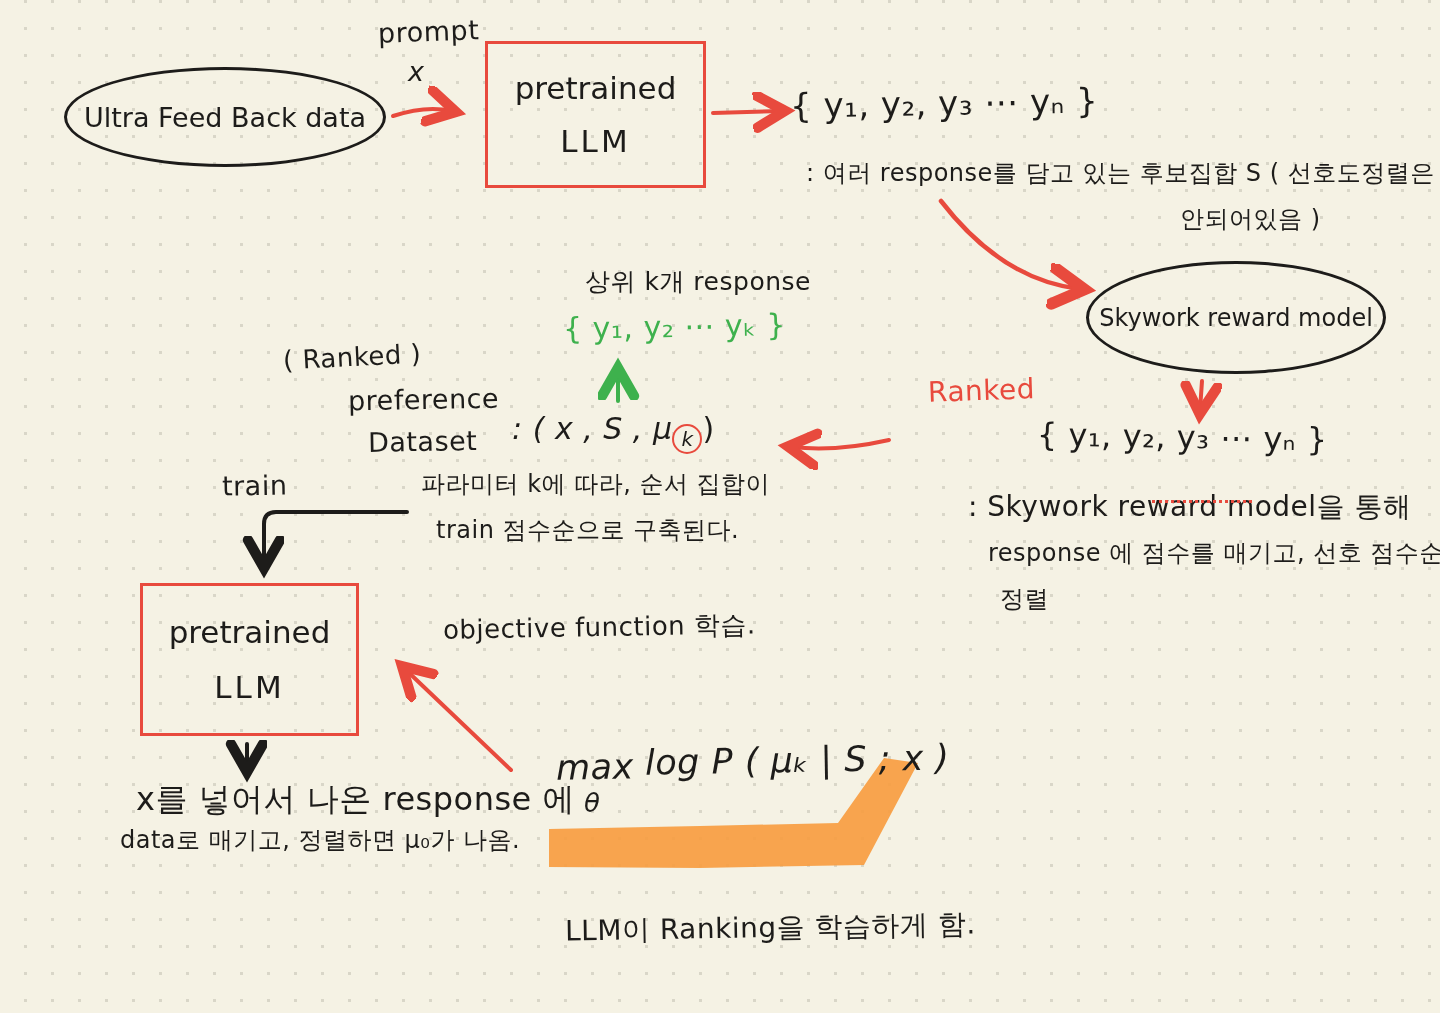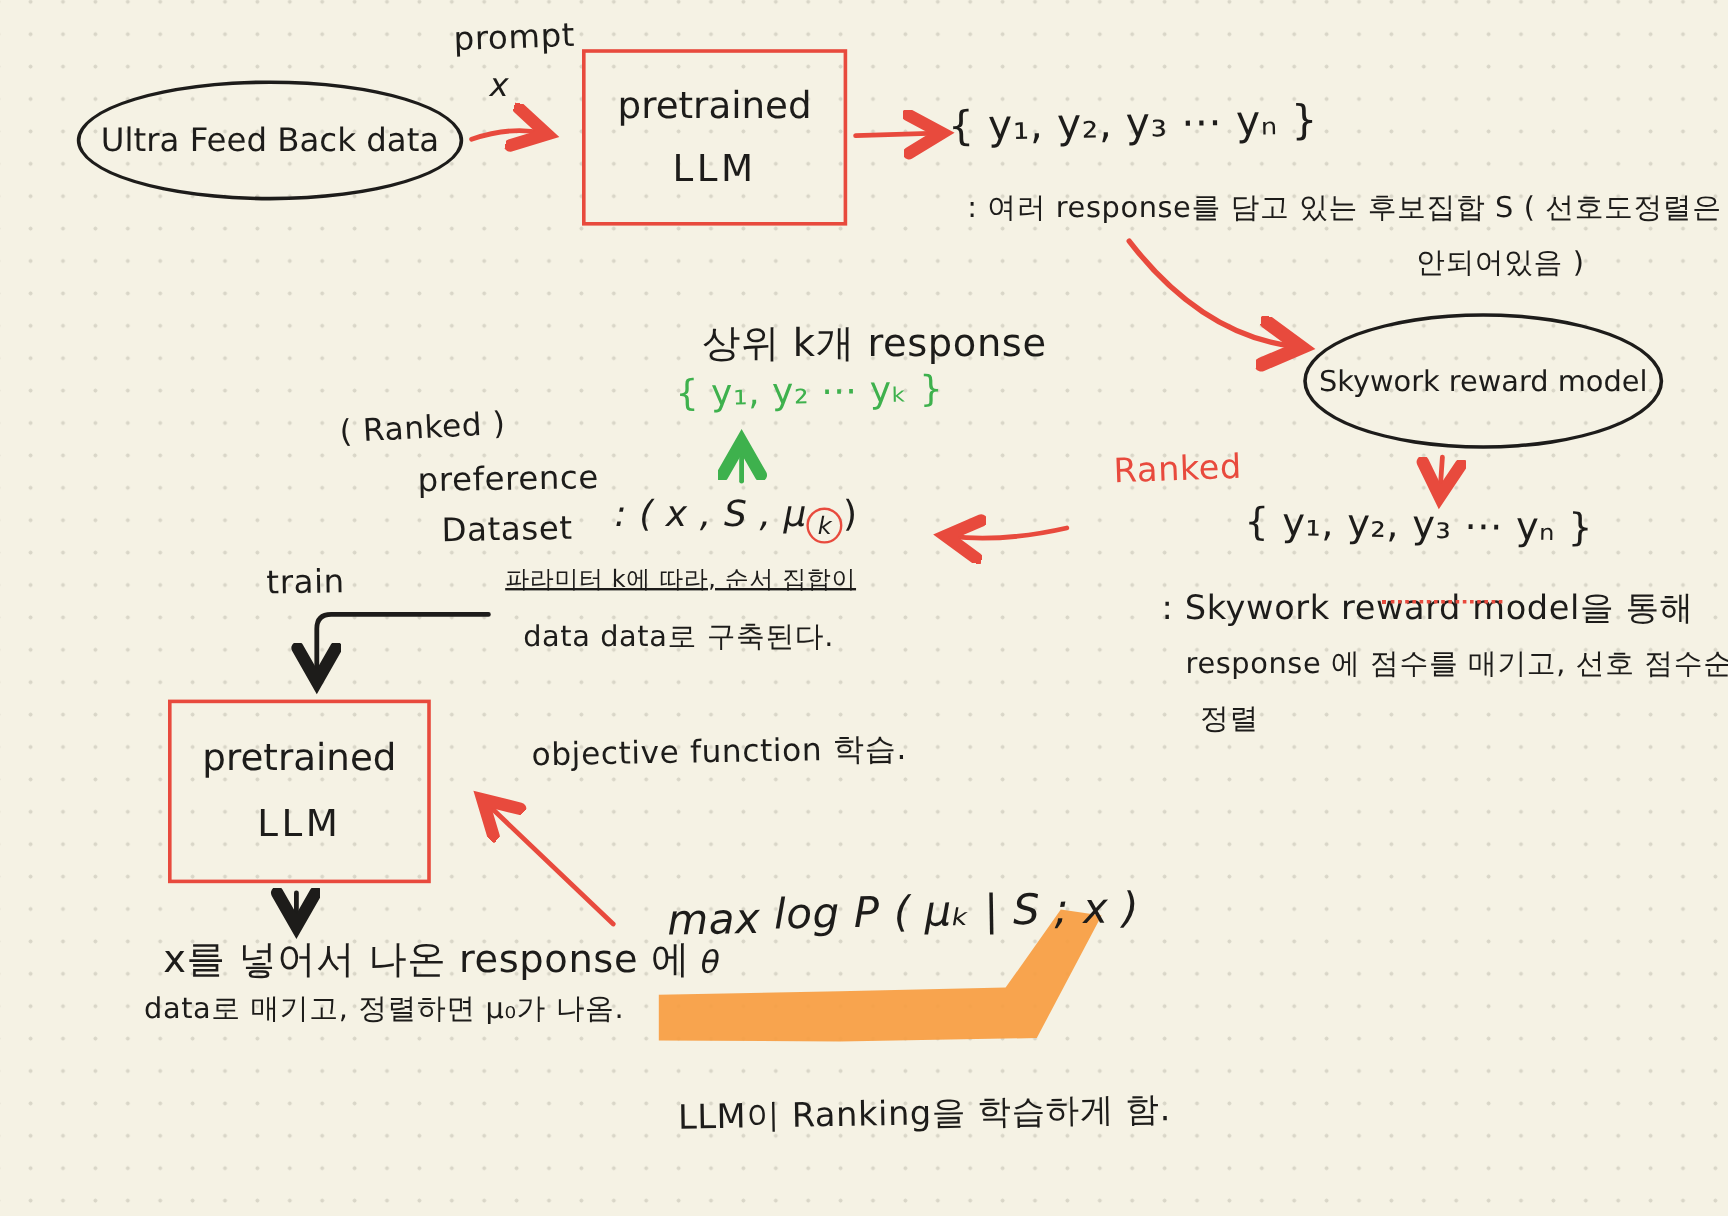--- a/index.html
+++ b/index.html
@@ -109,31 +109,31 @@
   <div class="label ink" style="left:806px;top:160px;font-size:24px;">: 여러 response를 담고 있는 후보집합 S ( 선호도정렬은</div>
   <div class="label ink" style="left:1180px;top:206px;font-size:24px;">안되어있음 )</div>
 
   <div class="label red rot-m2" style="left:928px;top:375px;font-size:28px;">Ranked</div>
   <div class="label ink rot-p1" style="left:1037px;top:419px;font-size:32px;">{ y₁, y₂, y₃ ⋯ yₙ }</div>
   <div class="label ink" style="left:968px;top:491px;font-size:28px;">: Skywork reward model을 통해</div>
   <div class="dotted-red" style="left:1152px;top:500px;width:100px;"></div>
   <div class="label ink" style="left:988px;top:540px;font-size:24px;">response 에 점수를 매기고, 선호 점수순으로</div>
   <div class="label ink" style="left:1000px;top:586px;font-size:24px;text-align:center;">정렬</div>
 
-  <div class="label ink" style="left:585px;top:268px;font-size:32px;">상위 k개 response</div>
+  <div class="label ink" style="left:585px;top:268px;font-size:25px;">상위 k개 response</div>
   <div class="label green rot-m1" style="left:563px;top:310px;font-size:30px;">{ y₁, y₂ ⋯ yₖ }</div>
 
   <div class="label ink rot-m3" style="left:283px;top:343px;font-size:26px;">( Ranked )</div>
   <div class="label ink rot-m1" style="left:348px;top:384px;font-size:27px;">preference</div>
   <div class="label ink rot-m1" style="left:368px;top:426px;font-size:27px;">Dataset</div>
   <div class="label ink" style="left:478px;top:412px;font-size:30px;margin-left:34px;">
     <span class="it">: ( x , S , μ</span><span class="k-circ">k</span><span>)</span>
   </div>
-  <div class="label ink" style="left:421px;top:471px;font-size:20px;text-decoration:underline;">파라미터 k에 따라, 순서 집합이</div>
-  <div class="label ink" style="left:436px;top:517px;font-size:24px;">data data로 구축된다.</div>
+  <div class="label ink" style="left:421px;top:471px;font-size:24px;">파라미터 k에 따라, 순서 집합이</div>
+  <div class="label ink" style="left:436px;top:517px;font-size:24px;">train 점수순으로 구축된다.</div>
 
   <div class="label ink rot-m1" style="left:222px;top:470px;font-size:27px;">train</div>
 
   <div class="label ink rot-m1" style="left:443px;top:613px;font-size:26px;">objective function 학습.</div>
 
   <div class="label ink it rot-m1" style="left:556px;top:747px;font-size:35px;">max</div>
   <div class="label ink it" style="left:584px;top:789px;font-size:26px;">θ</div>
   <div class="label ink it rot-m1" style="left:645px;top:740px;font-size:35px;">log P ( μₖ | S ; x )</div>
 
   <div class="label ink" style="left:112px;top:781px;font-size:32px;margin-left:24px;">x를 넣어서 나온 response 에</div>

